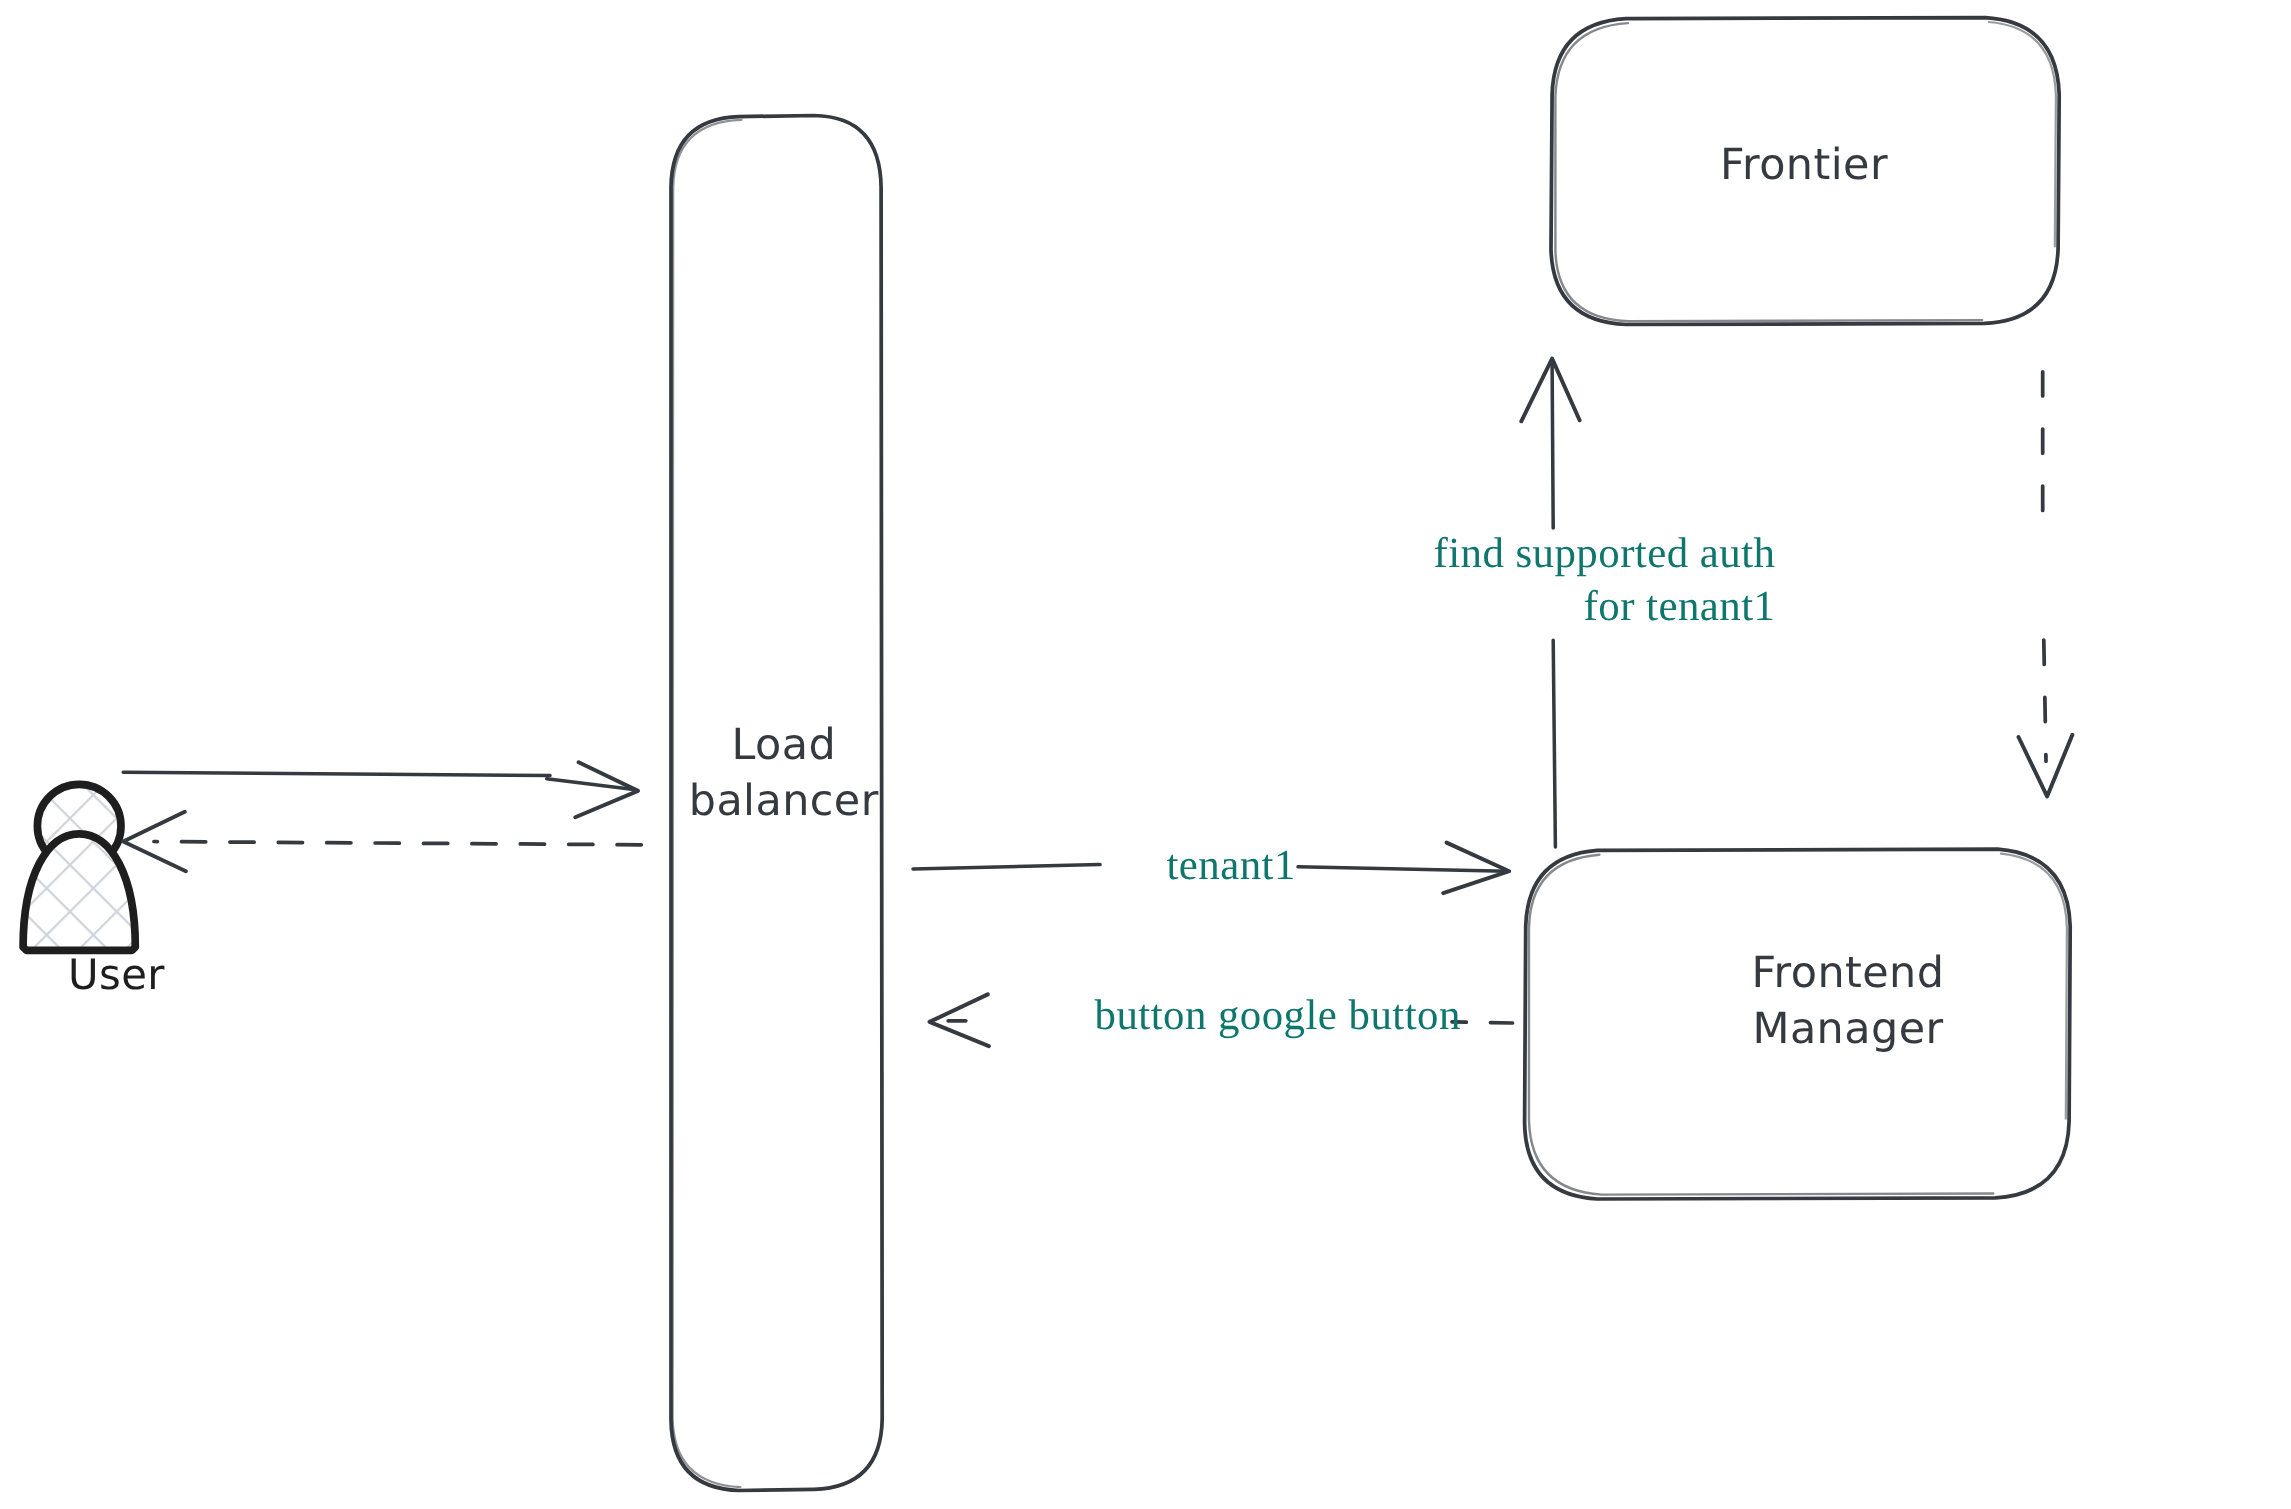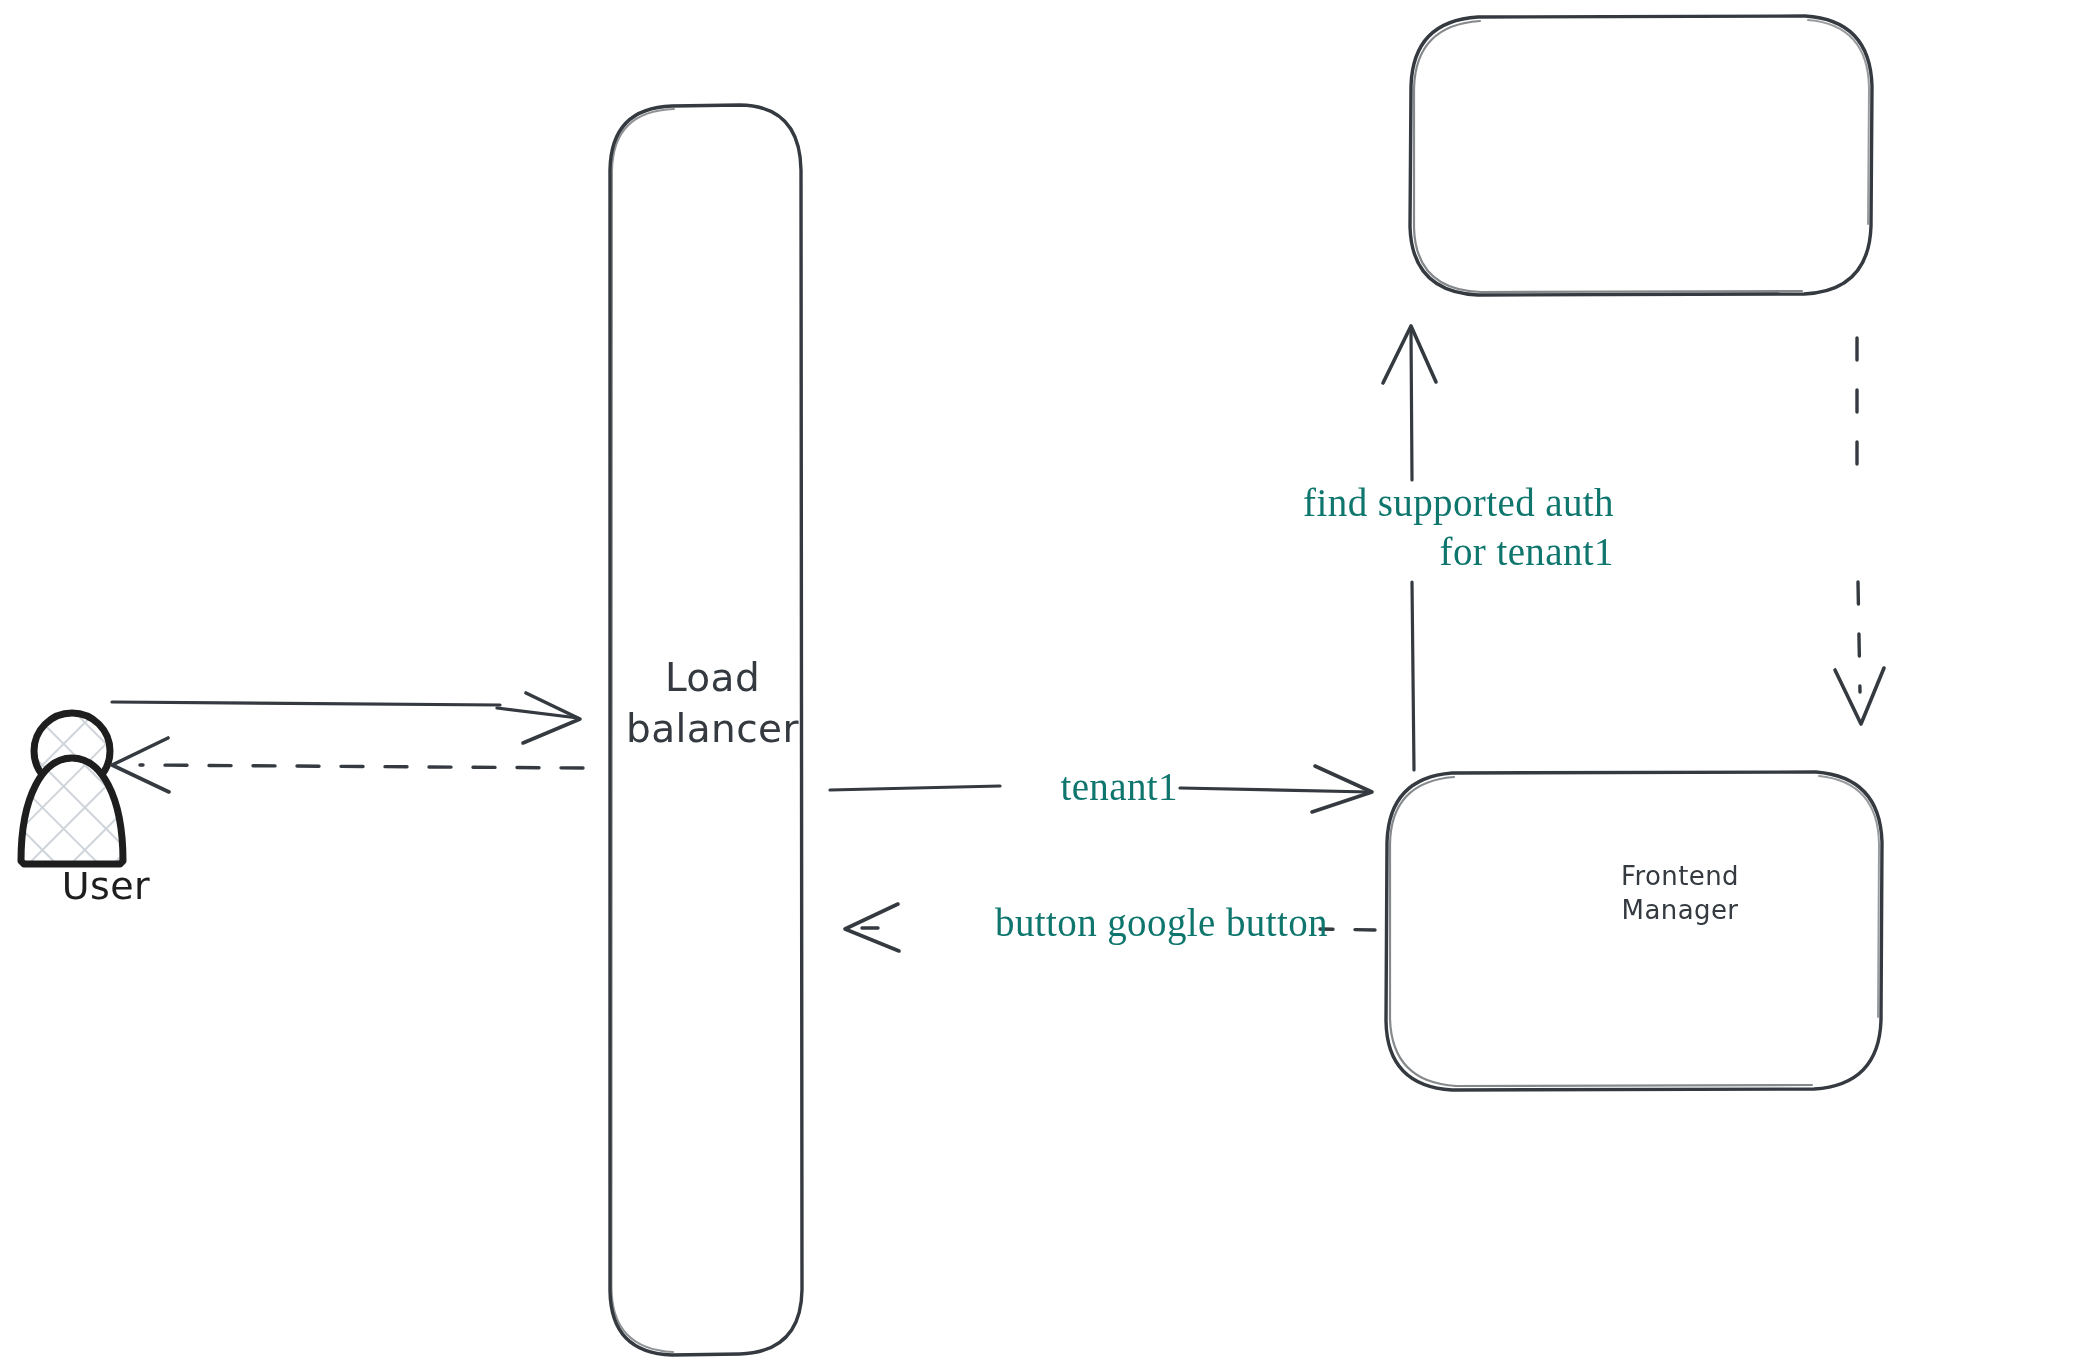--- a/index.html
+++ b/index.html
@@ -46,21 +46,21 @@
     letter-spacing: 0.4px;
   }
   .actor-label {
     position: absolute;
     text-align: right;
     color: #1e1e1e;
     font-family: "DejaVu Sans", sans-serif;
     letter-spacing: 0.4px;
   }
   .lbl-frontier     { left: 1412px; top: 126px;  width: 456px; font-size: 39px; }
-  .lbl-frontendmgr  { left: 1388px; top: 860px;  width: 584px; font-size: 26px; }
+  .lbl-frontendmgr  { left: 1388px; top: 860px;  width: 584px; font-size: 39px; }
   .lbl-loadbalancer { left: 612px;  top: 653px;  width: 201px; font-size: 39px; }
   .lbl-user         { left:   0px;  top: 864px;  width: 150px; font-size: 38px; }
 
   .lbl-findauth     { left: 1196px; top: 478px;  width: 418px; font-size: 39px; }
   .lbl-returngoogle { left: 1652px; top: 478px;  width: 432px; font-size: 39px; }
   .lbl-tenant1      { left: 1008px; top: 762px;  width: 170px; font-size: 39px; }
   .lbl-rendergoogle { left: 880px;  top: 898px;  width: 448px; font-size: 39px; }
   .lbl-tenantacme   { left: 172px;  top: 683px;  width: 340px; font-size: 39px; }
 </style>
 </head>
@@ -139,20 +139,21 @@
       <path d="M 1383 383 L 1411 326 L 1436 382" fill="none" stroke="#343a40" stroke-width="3.6" stroke-linecap="round" stroke-linejoin="round"></path>
     </g>
 
     <g>
       <path d="M 1857 338 L 1857 478" fill="none" stroke="#343a40" stroke-width="3.4" stroke-linecap="round" stroke-dasharray="22 30"></path>
       <path d="M 1858 582 L 1860 692" fill="none" stroke="#343a40" stroke-width="3.4" stroke-linecap="round" stroke-dasharray="22 30"></path>
       <path d="M 1835 670 L 1861 724 L 1884 668" fill="none" stroke="#343a40" stroke-width="3.6" stroke-linecap="round" stroke-linejoin="round"></path>
     </g>
   </svg>
 
+  <div class="node-label lbl-frontier">Frontier</div>
 
   <div class="node-label lbl-frontendmgr">Frontend
 Manager</div>
 
   <div class="node-label lbl-loadbalancer">Load
 balancer</div>
 
   <div class="actor-label lbl-user">User</div>
 
 

